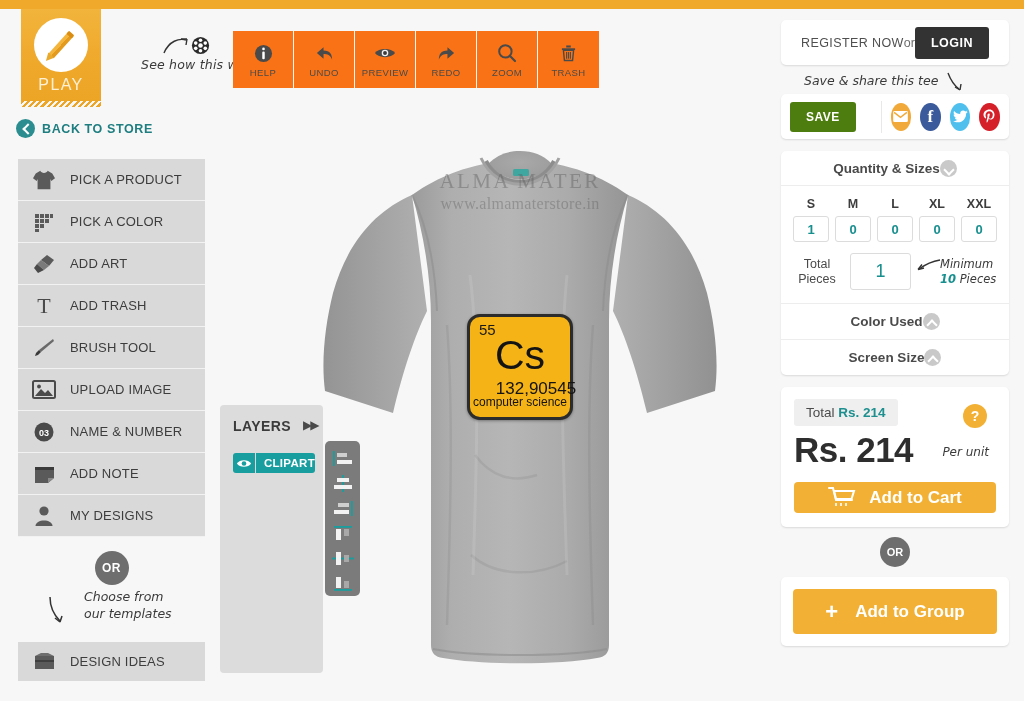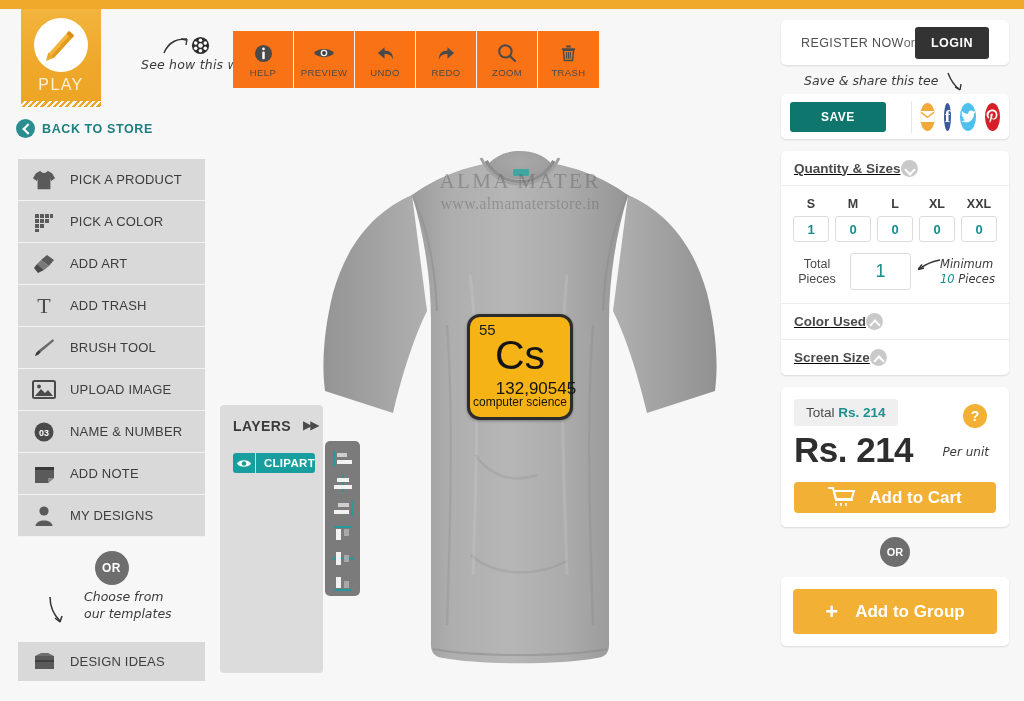--- a/index.html
+++ b/index.html
@@ -283,42 +283,42 @@
     text-align: left; padding: 8px 0 0 23px;
     position: relative;
   }
   .savenote-arrow { position: absolute; left: 164px; top: 6px; }
 
   .share-card {
     margin-top: 6px; height: 45px; display: flex; align-items: center;
     padding: 0 9px; gap: 9px;
   }
   .save-btn {
-    background: #0f766e; color: #fff; font-size: 12px; font-weight: bold;
-    letter-spacing: .5px; padding: 8px 31px; border-radius: 3px;
+    background: #4d7c0f; color: #fff; font-size: 12px; font-weight: bold;
+    letter-spacing: .5px; padding: 8px 16px; border-radius: 3px;
     cursor: pointer; margin-right: 16px;
   }
   .divider-v { width:1px; height:32px; background:#e8e8e8; }
   .soc {
     width: 28px; height: 28px; border-radius: 50%;
     display: flex; align-items: center; justify-content: center;
     color: #fff; font-weight: bold; cursor: pointer;
     font-family: "Liberation Serif", serif;
   }
   .soc-mail { background: #f1a93a; }
   .soc-fb   { background: #3b5a9b; font-size: 17px; }
   .soc-tw   { background: #4fc0ee; }
   .soc-pin  { background: #d5202a; font-size: 19px; }
 
   
   .qty-card { margin-top: 12px; }
   .acc-head {
     height: 35px; display: flex; align-items: center;
-    justify-content: flex-start; padding: 0 13px;
-    border-bottom: 1px solid #ededed; cursor: pointer; text-decoration: underline;
+    justify-content: center; padding: 0 13px;
+    border-bottom: 1px solid #ededed; cursor: pointer;
   }
   .acc-title { font-size: 13.5px; font-weight: bold; color: #4a4a4a; }
   .chev {
     width: 17px; height: 17px; border-radius: 50%;
     background: #c9c9c9; position: relative;
   }
   .chev:after {
     content:""; position:absolute; left:5px; top:6px;
     width:6px; height:6px;
     border-right:2px solid #fff; border-bottom:2px solid #fff;
@@ -350,21 +350,21 @@
   .total-box {
     width: 61px; height: 37px; border: 1px solid #dcdcdc; border-radius: 3px;
     display: flex; align-items: center; justify-content: center;
     font-size: 18px; color: #178f8f; cursor: text;
   }
   .min-note {
     font-family: "DejaVu Sans", sans-serif;
     font-size: 11.5px; font-style: italic; color: #3a3a3a;
     line-height: 15px; margin-left: 20px;
   }
-  .min-note b { color: #178f8f; font-weight: normal; }
+  .min-note b { color: #178f8f; font-weight: bold; }
   .min-arrow { position: absolute; left: 136px; top: 16px; }
 
   .acc-head.sub { border-top: 1px solid #ededed; border-bottom: none; height: 36px; }
 
   
   .price-card { margin-top: 12px; padding: 12px 13px 14px; position: relative; }
   .total-pill {
     display: inline-block; background: #efefef;
     padding: 6px 12px; border-radius: 3px;
     font-size: 13.5px; color: #4a4a4a;
@@ -449,36 +449,36 @@
           <circle cx="10" cy="10" r="9" fill="#4a4a4a"></circle>
           <circle cx="10" cy="5.2" r="1.4" fill="#fff"></circle>
           <rect x="8.7" y="8" width="2.6" height="8" rx="1.1" fill="#fff"></rect>
         </svg>
       </div>
       <div class="tool-lbl">HELP</div>
     </div>
 
     <div class="tool">
       <div class="tool-ico">
+        <svg width="21" height="18" viewBox="0 0 22 18">
+          <path d="M3,9 L10,3 L10,6.5 C17,6.5 19,11 19,16 C17,11 14,10 10,10 L10,15 Z" fill="#4a4a4a"></path>
+        </svg>
+      </div>
+      <div class="tool-lbl">UNDO</div>
+    </div>
+
+    <div class="tool">
+      <div class="tool-ico">
         <svg width="22" height="14" viewBox="0 0 24 14">
           <path d="M1,7 C5,1 19,1 23,7 C19,13 5,13 1,7 Z" fill="#4a4a4a"></path>
           <circle cx="12" cy="7" r="3.6" fill="#f2f0f0"></circle>
           <circle cx="12" cy="7" r="2.1" fill="#3a3a3a"></circle>
         </svg>
       </div>
       <div class="tool-lbl">PREVIEW</div>
-    </div>
-
-    <div class="tool">
-      <div class="tool-ico">
-        <svg width="21" height="18" viewBox="0 0 22 18">
-          <path d="M3,9 L10,3 L10,6.5 C17,6.5 19,11 19,16 C17,11 14,10 10,10 L10,15 Z" fill="#4a4a4a"></path>
-        </svg>
-      </div>
-      <div class="tool-lbl">UNDO</div>
     </div>
 
     <div class="tool">
       <div class="tool-ico">
         <svg width="21" height="18" viewBox="0 0 22 18">
           <path d="M19,9 L12,3 L12,6.5 C5,6.5 3,11 3,16 C5,11 8,10 12,10 L12,15 Z" fill="#4a4a4a"></path>
         </svg>
       </div>
       <div class="tool-lbl">REDO</div>
     </div>

